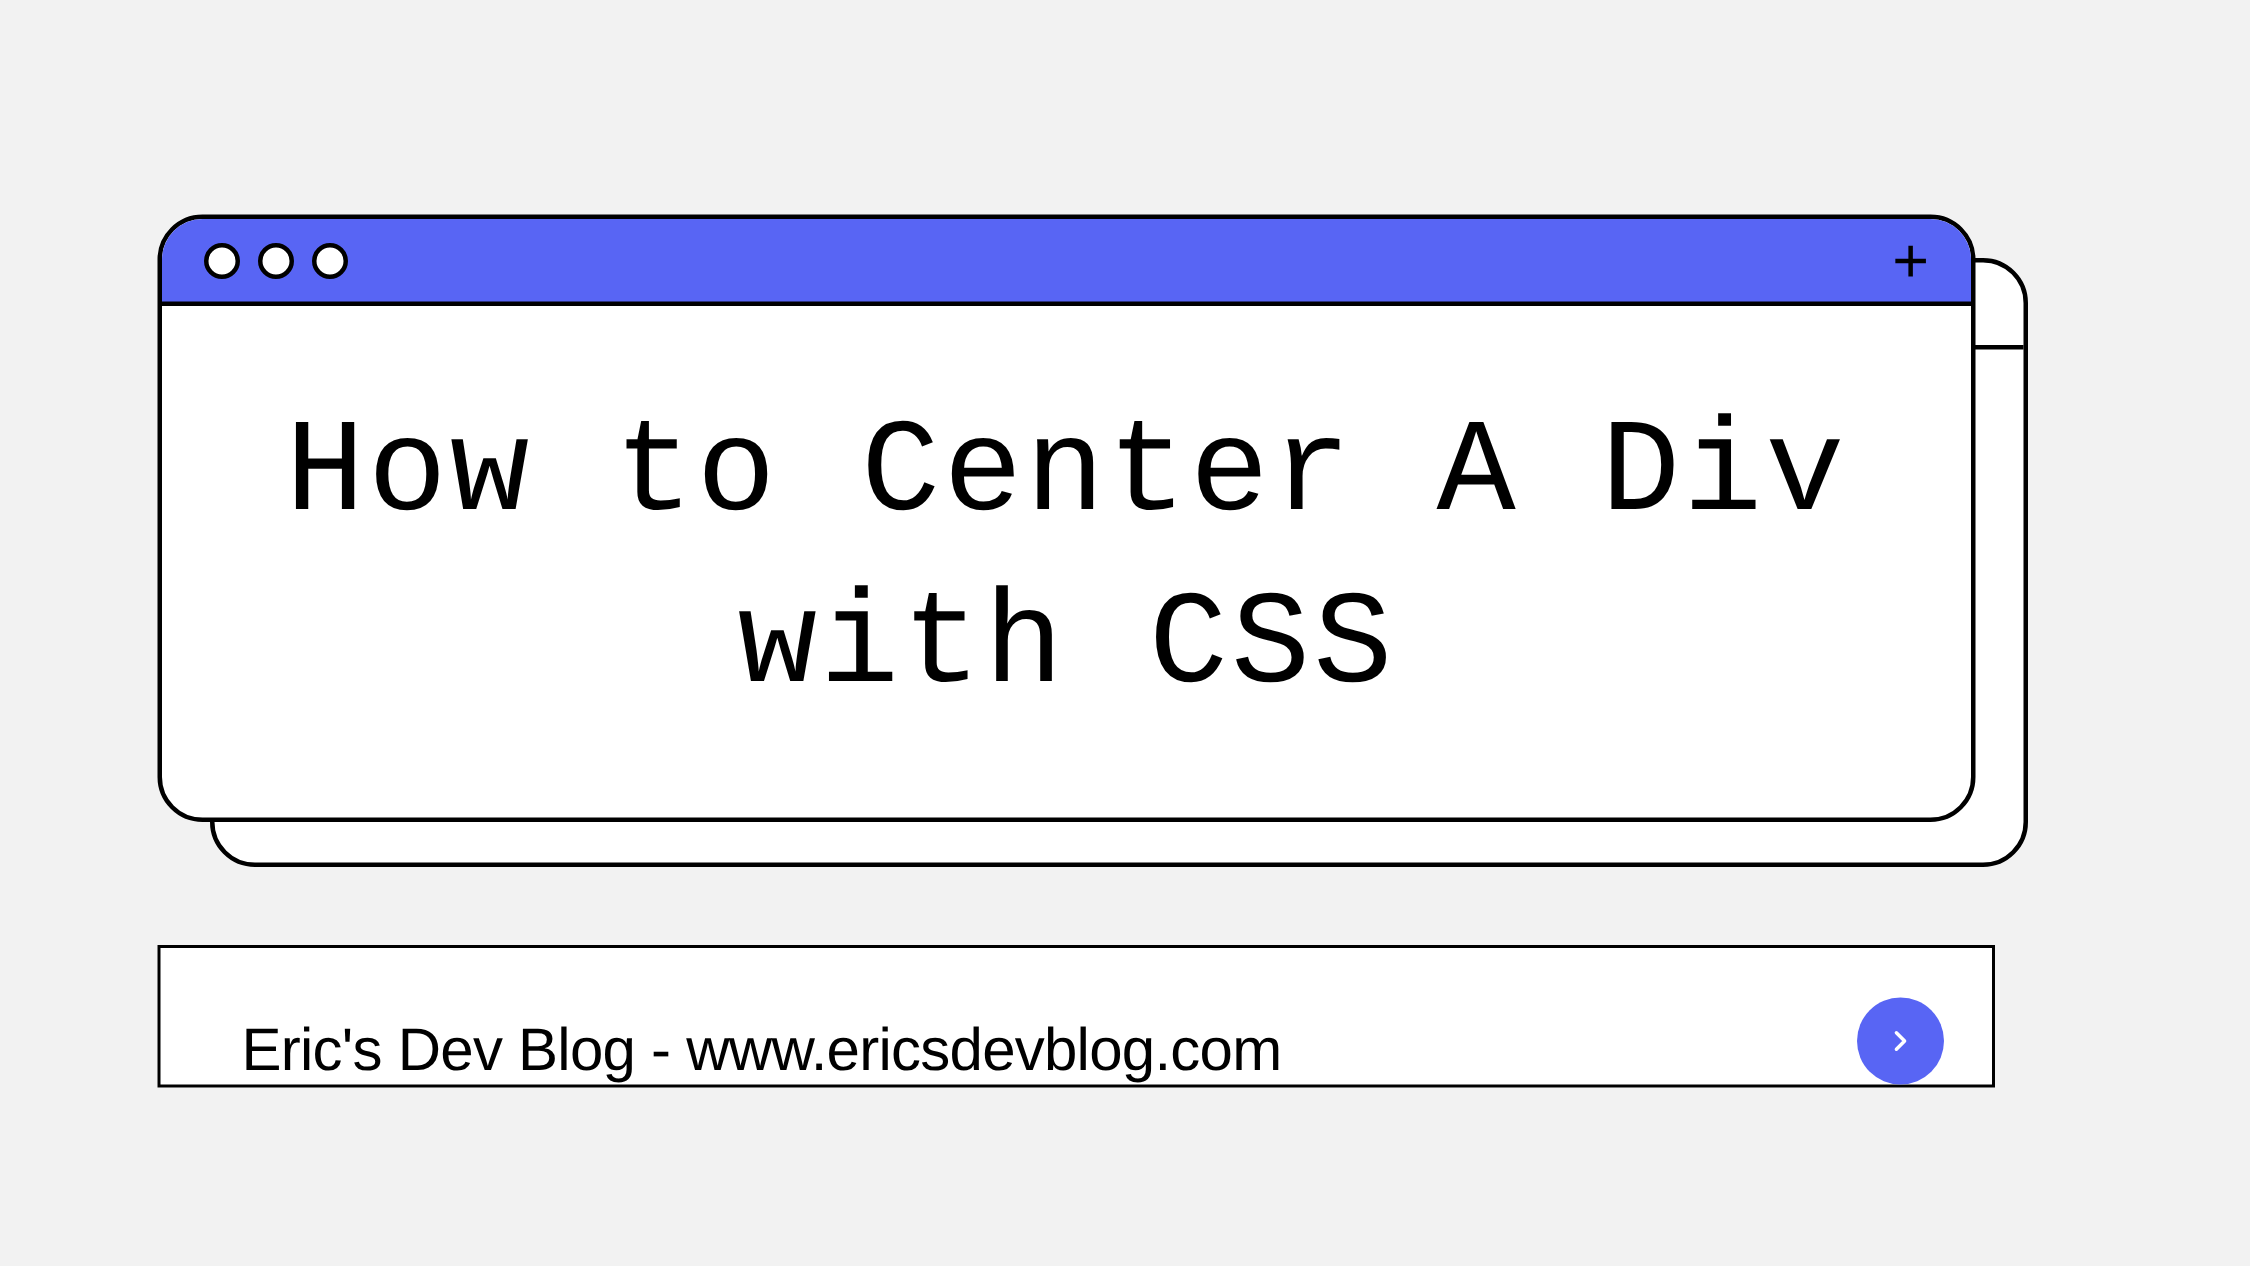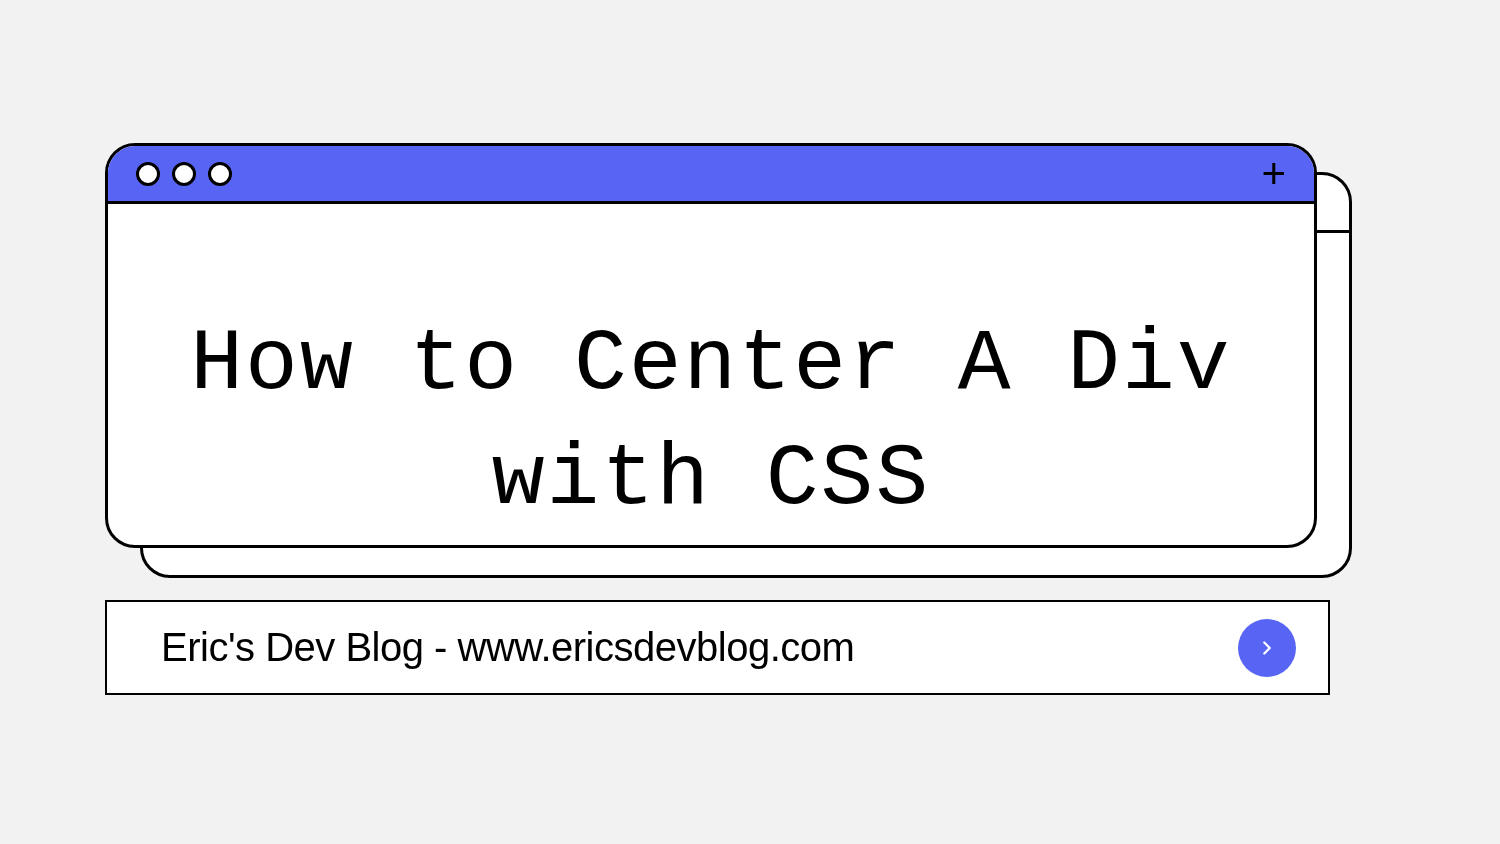--- a/index.html
+++ b/index.html
@@ -64,40 +64,39 @@
       font-weight: 300;
       color: #000;
       line-height: 1;
     }
     .content-area {
       display: flex;
       align-items: center;
       justify-content: flex-end;
       height: calc(100% - 58px);
       padding: 20px;
-      margin-top: 48px;
     }
     .title-text {
       font-family: "Courier New", Courier, monospace;
       font-size: 88px;
       text-align: center;
       line-height: 1.3;
       color: #000;
       letter-spacing: 2px;
     }
     .bottom-bar {
       position: absolute;
       left: 105px;
-      top: 600px;
+      top: 630px;
       width: 1225px;
       height: 95px;
       background: #fff;
       border: 2px solid #000;
       display: flex;
-      align-items: center;
+      align-items: flex-end;
       justify-content: space-between;
       padding: 0 32px 0 54px;
     }
     .blog-text {
       font-size: 40px;
       color: #000;
       letter-spacing: -0.5px;
     }
     .arrow-button {
       width: 58px;

